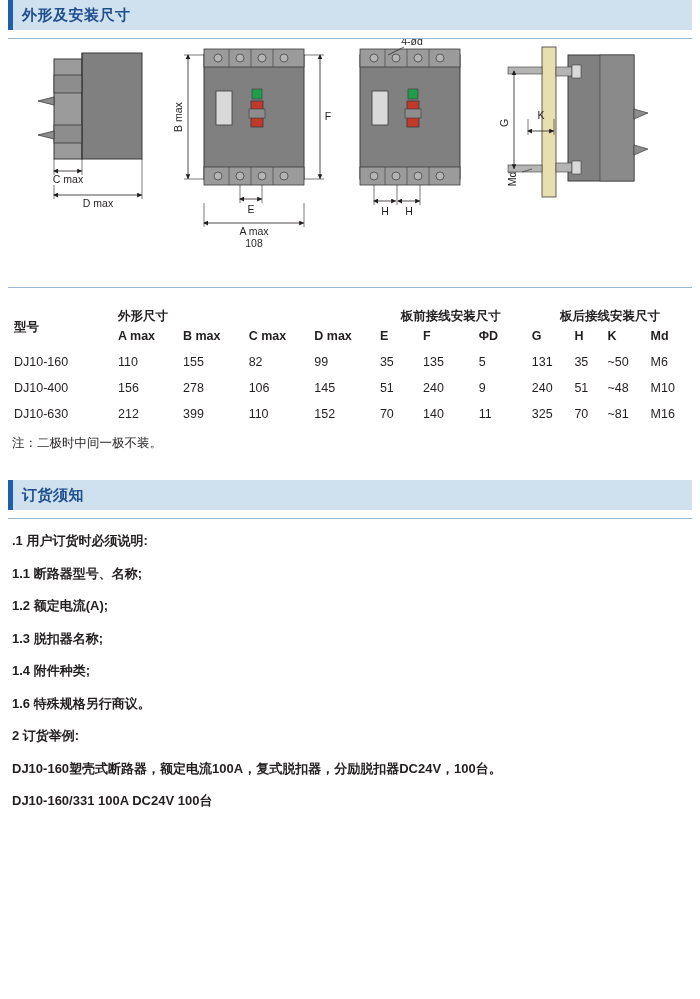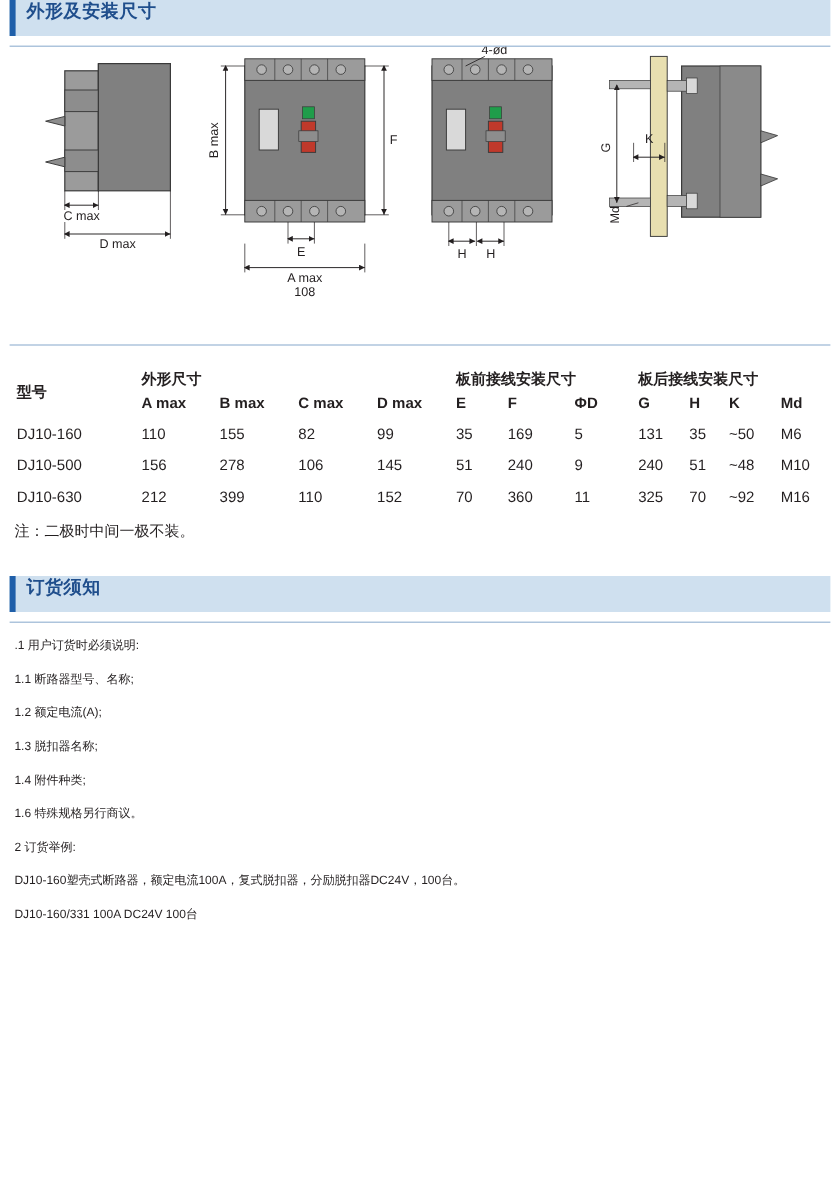--- a/index.html
+++ b/index.html
@@ -11,21 +11,21 @@
     color: #231f20;
   }
   .page { position: relative; width: 700px; height: 999px; overflow: hidden; }
 
   
   .section-bar {
     position: relative;
     background: #cfe0ef;
     height: 30px;
     display: flex;
-    align-items: flex-start;
+    align-items: center;
     margin: 0 8px;
   }
   .section-bar .accent {
     width: 5px; height: 30px; background: #1f5fa9; flex: 0 0 5px;
   }
   .section-bar .title {
     font-size: 15px;
     font-weight: bold;
     color: #1f4e8c;
     padding-left: 9px;
@@ -58,38 +58,39 @@
     padding: 6px 4px 6px 6px;
     text-align: left;
     white-space: nowrap;
   }
   table.dim thead tr.grp th {
     font-weight: bold;
     font-size: 12.5px;
     text-align: left;
     padding-bottom: 2px;
   }
-  table.dim thead tr.grp th.ctr { }
+  table.dim thead tr.grp th.ctr { text-align: center; }
   table.dim tr.hdr2 th { font-weight: bold; padding-top: 2px; padding-bottom: 6px; }
   .rowline td, .rowline th { border-bottom: 1px solid #9ab6d4; }
   td.model, th.model { width: 104px; }
   .note {
     font-size: 12.5px;
     margin: 8px 8px 0 8px;
     padding-left: 4px;
     font-family: Liberation Serif, serif;
   }
 
   
   .order-list { margin: 12px 8px 0 8px; }
   .order-list div {
-    font-size: 10px;
+    font-size: 13px;
     line-height: 1.5;
     margin-bottom: 13px;
     padding-left: 4px;
+    font-weight: bold;
   }
   .order-list div:last-child { margin-bottom: 0; }
 
   .sec2-space { height: 28px; }
 </style>
 </head>
 <body>
 
 <div class="page">
 
@@ -277,53 +278,53 @@
         </tr>
       </thead>
       <tbody>
         <tr class="rowline">
           <td class="model">DJ10-160</td>
           <td>110</td>
           <td>155</td>
           <td>82</td>
           <td>99</td>
           <td>35</td>
-          <td>169</td>
+          <td>135</td>
           <td>5</td>
           <td>131</td>
           <td>35</td>
           <td>~50</td>
           <td>M6</td>
         </tr>
         <tr class="rowline">
-          <td class="model">DJ10-500</td>
+          <td class="model">DJ10-400</td>
           <td>156</td>
           <td>278</td>
           <td>106</td>
           <td>145</td>
           <td>51</td>
           <td>240</td>
           <td>9</td>
           <td>240</td>
           <td>51</td>
           <td>~48</td>
           <td>M10</td>
         </tr>
         <tr class="rowline">
           <td class="model">DJ10-630</td>
           <td>212</td>
           <td>399</td>
           <td>110</td>
           <td>152</td>
           <td>70</td>
-          <td>360</td>
+          <td>140</td>
           <td>11</td>
           <td>325</td>
           <td>70</td>
-          <td>~92</td>
+          <td>~81</td>
           <td>M16</td>
         </tr>
       </tbody>
     </table>
   </div>
 
   <div class="note">注：二极时中间一极不装。</div>
 
   <div class="sec2-space"></div>
 

